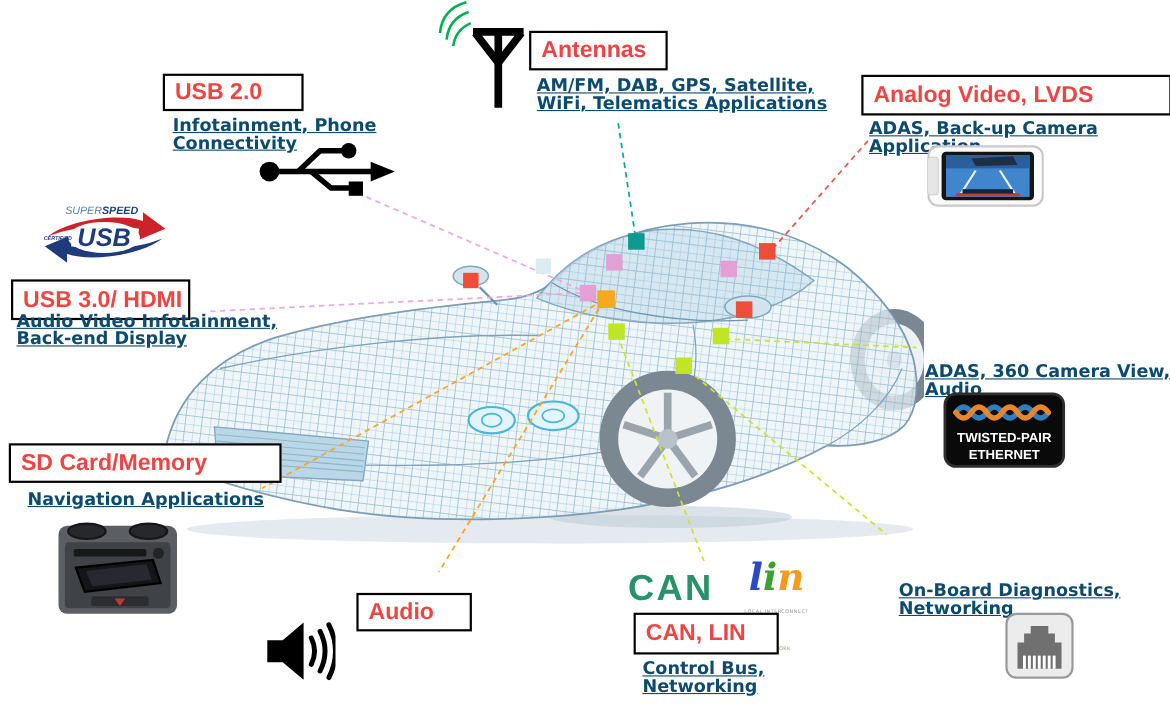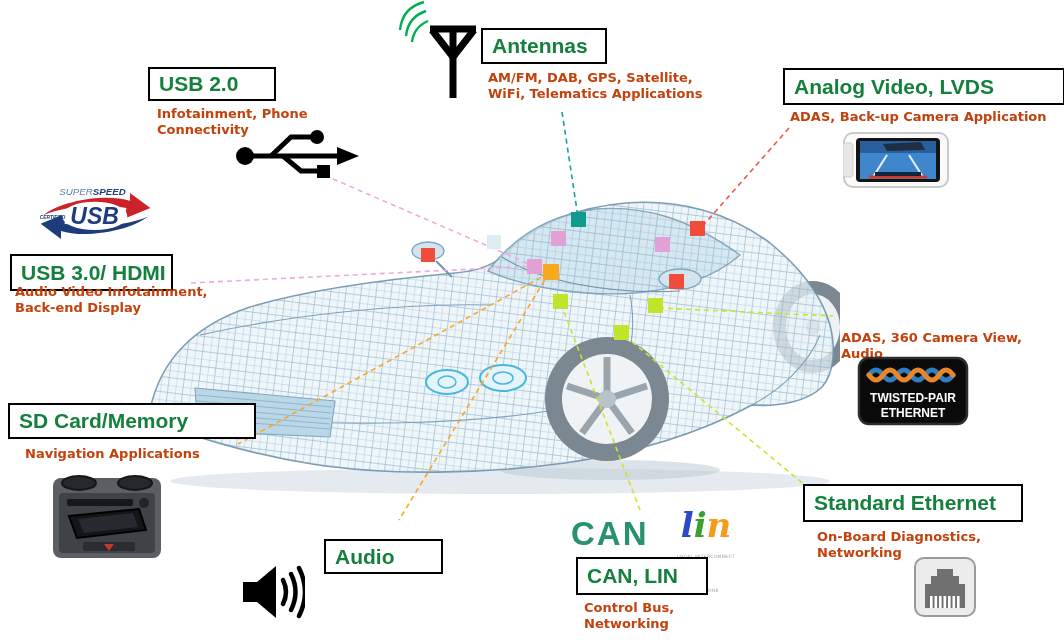--- a/index.html
+++ b/index.html
@@ -1,23 +1,23 @@
 <!DOCTYPE html>
 <html><head>
 <meta charset="utf-8">
 <style>
   html,body{margin:0;padding:0;background:#fff;}
   .stage{position:relative;width:1064px;height:640px;background:#fff;overflow:hidden;
          font-family:"Liberation Sans",sans-serif;}
   .abs{position:absolute;}
-  .callout-box{position:absolute;background:#fff;border:2px solid #000;color:#15803d;
+  .callout-box{position:absolute;background:#fff;border:2px solid #000;color:#ef4444;
                display:flex;align-items:center;padding:0 9px;font-weight:bold;
                font-size:21px;white-space:nowrap;box-sizing:border-box;}
   .desc{position:absolute;font-family:"DejaVu Sans",sans-serif;font-weight:bold;
-        font-size:13px;line-height:16px;color:#c2410c;white-space:pre-line;}
+        font-size:16px;line-height:16px;color:#0c4a6e;white-space:pre-line;text-decoration:underline;}
   .can-logo{position:absolute;font-family:"Liberation Sans",sans-serif;font-weight:bold;
             font-size:33px;letter-spacing:2px;color:#27926c;}
   .lin-logo{position:absolute;font-family:"DejaVu Serif",serif;font-style:italic;
             font-weight:bold;font-size:34px;line-height:34px;text-align:center;}
   .lin-caption{display:block;font-family:"DejaVu Sans",sans-serif;font-style:normal;
                font-weight:normal;font-size:4.5px;letter-spacing:.4px;color:#9aa089;
                margin-top:-2px;}
   svg{display:block;}
 </style>
 </head>
@@ -215,38 +215,35 @@
   </svg>
 
   <svg class="abs" style="left:241px;top:563px" width="64" height="58" viewBox="0 0 64 58">
     <polygon points="2,19 16,19 35,3 35,55 16,39 2,39" fill="#000"></polygon>
     <g stroke="#000" stroke-width="4.5" fill="none" stroke-linecap="round">
       <path d="M42 17 Q48 29 42 41"></path>
       <path d="M50 11 Q59 29 50 47"></path>
       <path d="M58 5 Q70 29 58 53"></path>
     </g>
   </svg>
-  <div class="callout-box" style="left:324px;top:539px;width:119px;height:35px">
+  <div class="callout-box" style="left:324px;top:539px;width:105px;height:35px">
     <span>Audio</span>
   </div>
 
   <div class="can-logo" style="left:571px;top:515px">CAN</div>
   <div class="lin-logo" style="left:674px;top:508px;width:64px">
     <span><span style="color:#2b49c9">l</span><span style="color:#3aa12e">i</span><span style="color:#f59a1b">n</span></span>
     <span class="lin-caption">LOCAL INTERCONNECT NETWORK</span>
   </div>
   <div class="callout-box" style="left:576px;top:557px;width:132px;height:38px">
     <span>CAN, LIN</span>
   </div>
   <div class="desc" style="left:584px;top:600px">Control Bus,
 Networking</div>
 
-  <div class="callout-box" style="left:803px;top:484px;width:220px;height:38px">
-    <span>Standard Ethernet</span>
-  </div>
   <div class="desc" style="left:817px;top:529px">On-Board Diagnostics,
 Networking</div>
   <svg class="abs" style="left:913px;top:556px" width="64" height="62" viewBox="0 0 64 62">
     <rect x="2" y="2" width="60" height="58" rx="9" fill="#ececec" stroke="#9a9a9a" stroke-width="2"></rect>
     <path d="M12 52 V28 H18 V20 H24 V13 H40 V20 H46 V28 H52 V52 Z" fill="#707070"></path>
     <g fill="#fff">
       <rect x="17" y="40" width="2.6" height="12"></rect>
         <rect x="21.5" y="40" width="2.6" height="12"></rect>
       <rect x="26" y="40" width="2.6" height="12"></rect>
         <rect x="30.5" y="40" width="2.6" height="12"></rect>

